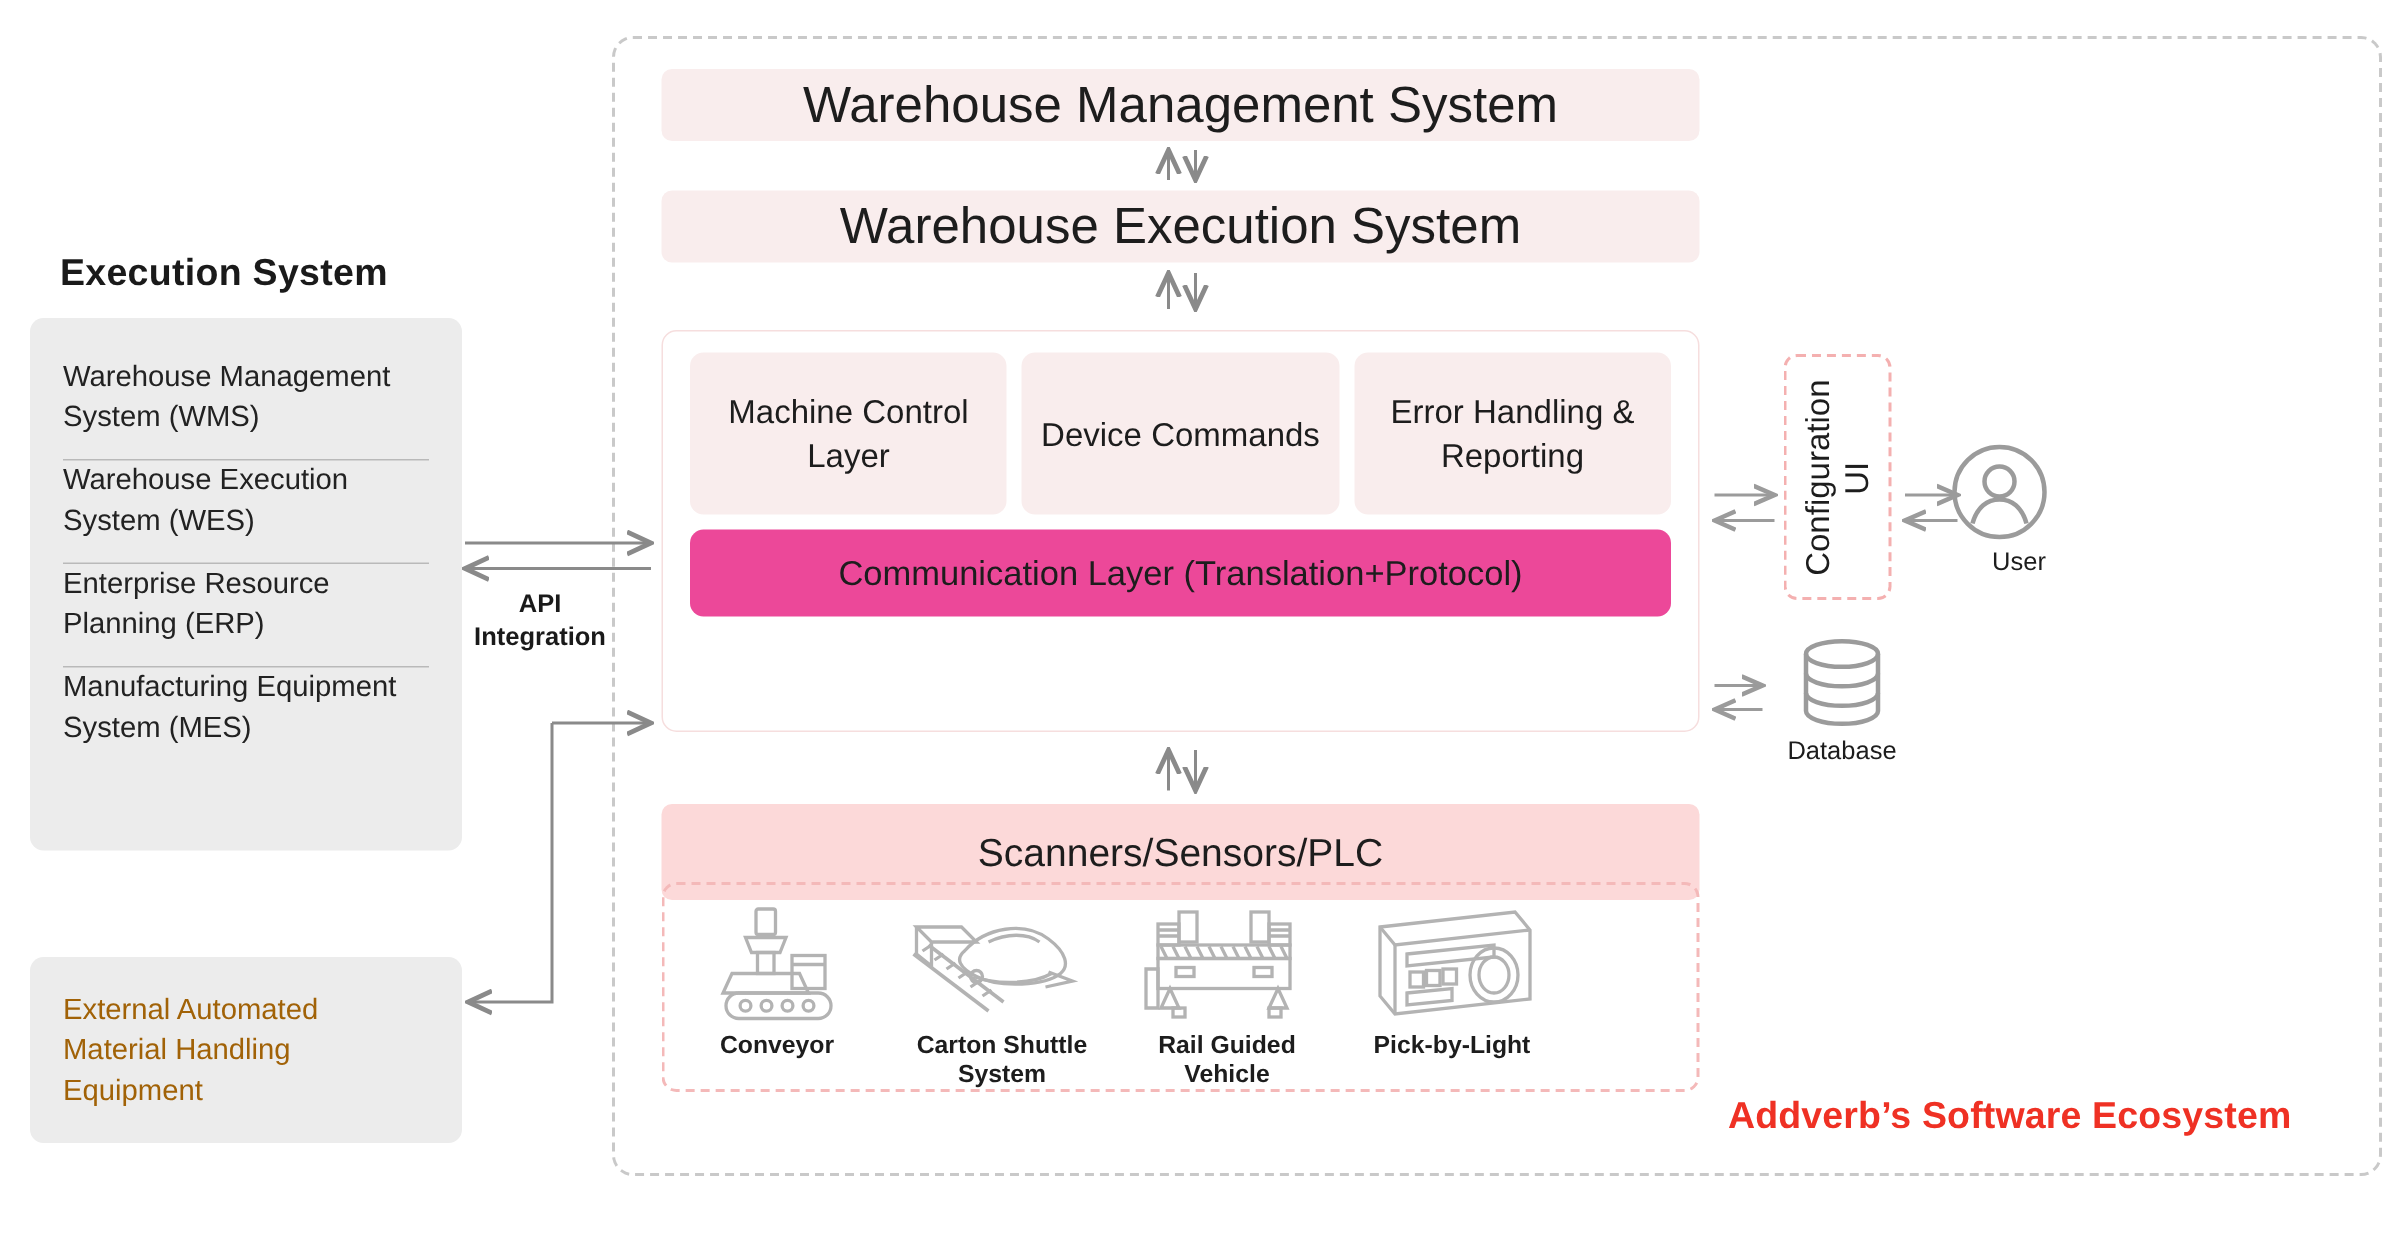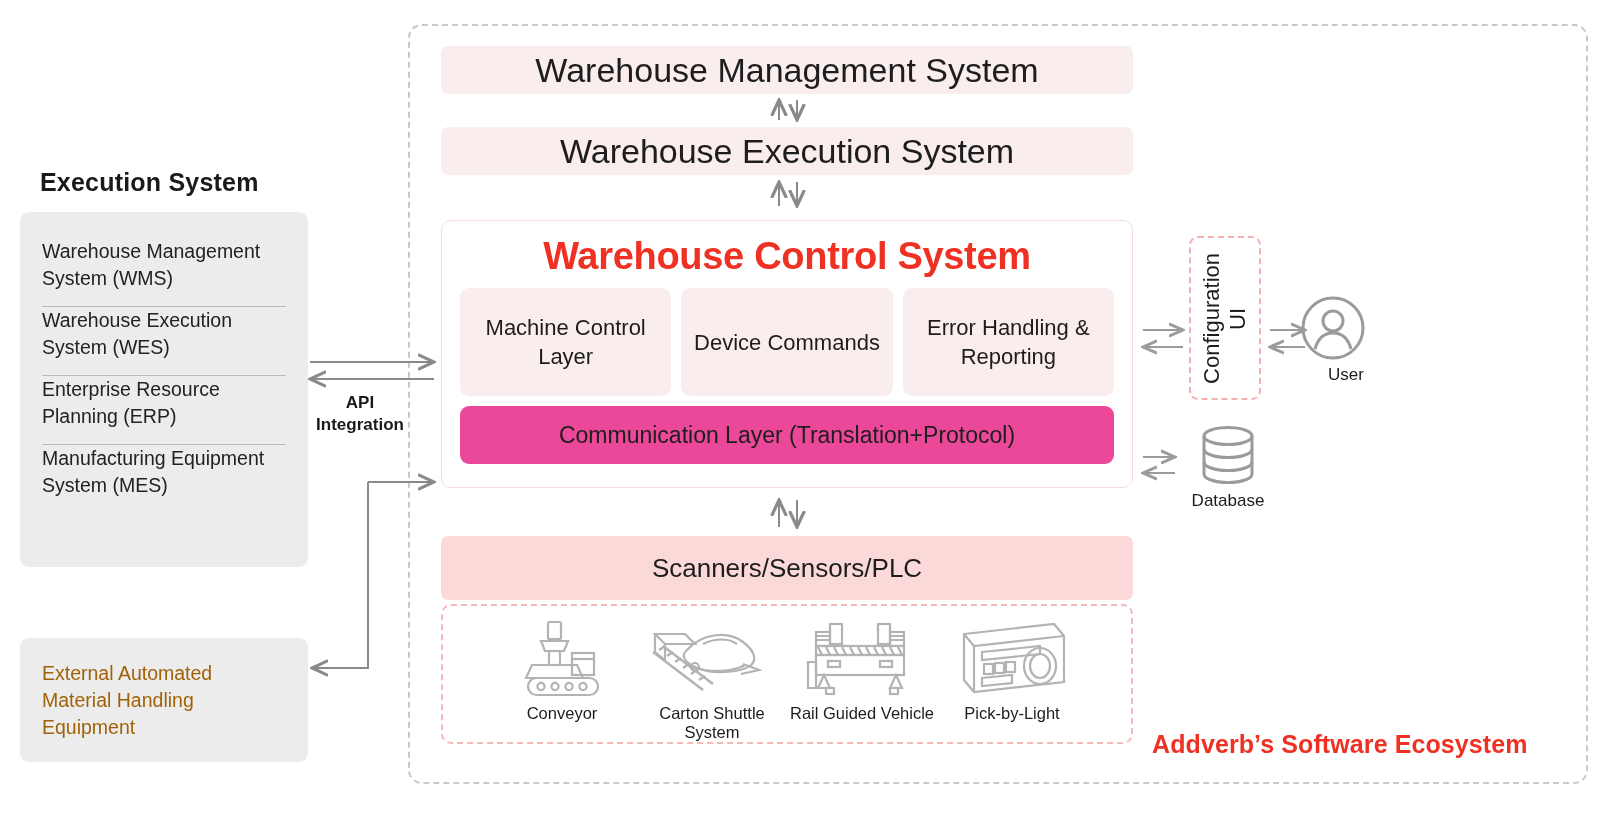--- a/index.html
+++ b/index.html
@@ -88,24 +88,25 @@
     text-align: center; font-size: 22px; line-height: 29px; color: #1d1d1d;
   }
   #comm-layer {
     margin-top: 10px; height: 58px; background: #ec4899; border-radius: 9px;
     display: flex; align-items: center; justify-content: center;
     font-size: 23px; color: #1d1d1d;
   }
 
   
   #equipment-box {
-    left: 441px; top: 604px; width: 692px; height: 140px;
+    left: 441px; top: 588px; width: 692px; height: 140px;
     border: 2px dashed #f4b9b9; border-radius: 10px;
-    display: flex; align-items: flex-start; justify-content: center;
+    display: flex; align-items: flex-start; justify-content: flex-start;
     padding-top: 14px;
+    font-weight: bold;
   }
   .equip { width: 150px; text-align: center; }
   .equip-icon { height: 78px; display: flex; align-items: center; justify-content: center; }
   .equip-label { font-size: 16.5px; color: #1d1d1d; margin-top: 6px; }
 
   
   #config-ui-box {
     left: 1189px; top: 236px; width: 72px; height: 164px;
     border: 2px dashed #f4b0b0; border-radius: 9px;
     display: flex; align-items: center; justify-content: center;
@@ -145,21 +146,20 @@
 <div class="abs" id="api-label" style="white-space: pre-line;">API
 Integration</div>
 
 <div class="abs" id="ecosystem-box"></div>
 <div class="abs" id="ecosystem-brand">Addverb’s Software Ecosystem</div>
 
 <div class="abs pink-bar" id="wms-bar">Warehouse Management System</div>
 <div class="abs pink-bar" id="wes-bar">Warehouse Execution System</div>
 
 <div class="abs" id="wcs-card">
-  <div id="wcs-title">Warehouse Control System</div>
   <div id="wcs-subboxes">
     <div class="wcs-sub">Machine Control Layer</div>
     <div class="wcs-sub">Device Commands</div>
     <div class="wcs-sub">Error Handling &amp; Reporting</div>
   </div>
   <div id="comm-layer">Communication Layer (Translation+Protocol)</div>
 </div>
 
 <div class="abs" id="scanner-bar">Scanners/Sensors/PLC</div>
 

